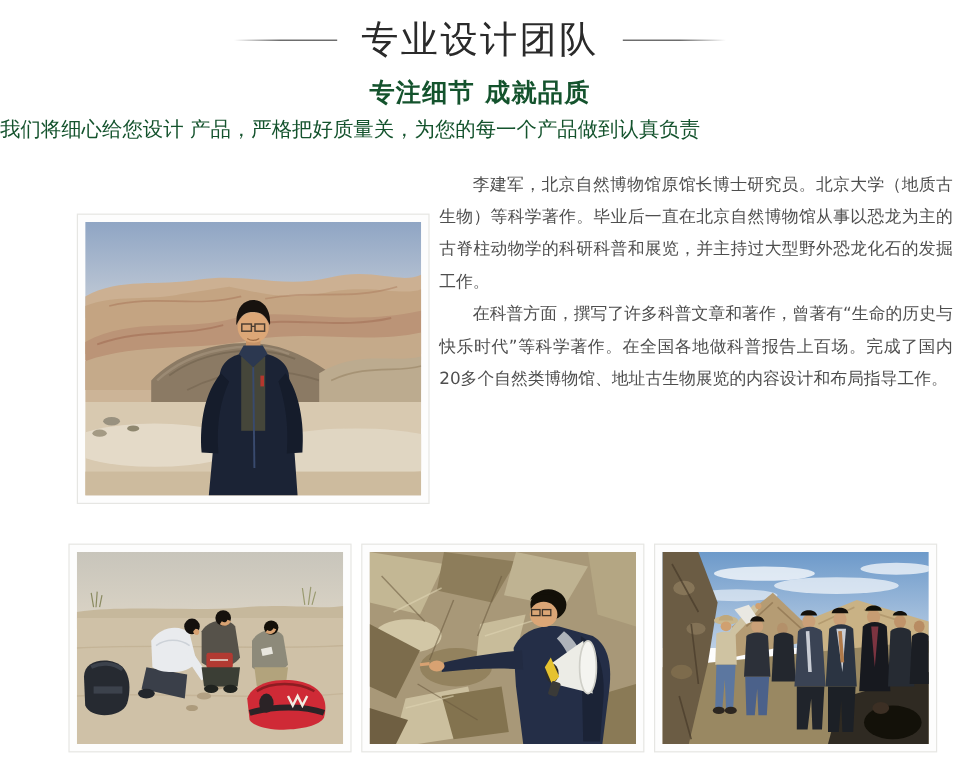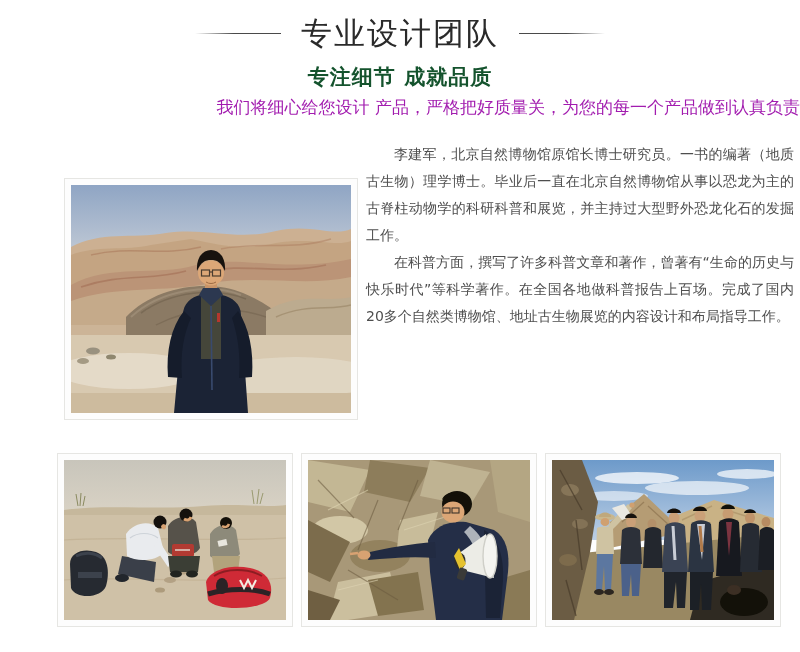--- a/index.html
+++ b/index.html
@@ -21,22 +21,22 @@
   }
   .hline { width:86px; height:1px; }
   .hline.left  { background:linear-gradient(to left,  #4a4a4a 55%, rgba(0,0,0,0)); }
   .hline.right { background:linear-gradient(to right, #4a4a4a 55%, rgba(0,0,0,0)); }
 
   .subtitle {
     position:absolute; top:63px; left:0; width:100%; text-align:center;
     font-size:21px; font-weight:bold; color:#14532d; letter-spacing:1px;
   }
   .desc {
-    position:absolute; top:96px; left:0; width:100%; text-align:right;
-    font-size:17px; color:#a21caf;
+    position:absolute; top:96px; left:0; width:100%; text-align:left;
+    font-size:17px; color:#14532d;
   }
 
   
   .bio {
     position:absolute; left:366px; top:141px; width:428px;
     font-size:14px; line-height:27px; color:#4e4e4e; text-align:justify;
   }
   .bio p { margin:0; text-indent:2em; }
 
   
@@ -60,21 +60,21 @@
 
   <div class="title-row">
     <span class="hline left"></span>
     <span class="title">专业设计团队</span>
     <span class="hline right"></span>
   </div>
   <div class="subtitle">专注细节 成就品质</div>
   <div class="desc">我们将细心给您设计 产品，严格把好质量关，为您的每一个产品做到认真负责</div>
 
   <div class="bio">
-    <p>李建军，北京自然博物馆原馆长博士研究员。一书的编著（地质古生物）理学博士。毕业后一直在北京自然博物馆从事以恐龙为主的古脊柱动物学的科研科普和展览，并主持过大型野外恐龙化石的发掘工作。</p>
+    <p>李建军，北京自然博物馆原馆长博士研究员。北京大学（地质古生物）等科学著作。毕业后一直在北京自然博物馆从事以恐龙为主的古脊柱动物学的科研科普和展览，并主持过大型野外恐龙化石的发掘工作。</p>
     <p>在科普方面，撰写了许多科普文章和著作，曾著有“生命的历史与快乐时代”等科学著作。在全国各地做科普报告上百场。完成了国内20多个自然类博物馆、地址古生物展览的内容设计和布局指导工作。</p>
   </div>
 
   <div class="photo-frame main-photo-frame">
     <svg viewBox="0 0 280 228" preserveAspectRatio="none">
       <defs>
         <linearGradient id="sky1" x1="0" y1="0" x2="0" y2="1">
           <stop offset="0" stop-color="#8fa5c4"></stop>
             <stop offset="1" stop-color="#c8cfd8"></stop>
         </linearGradient>

